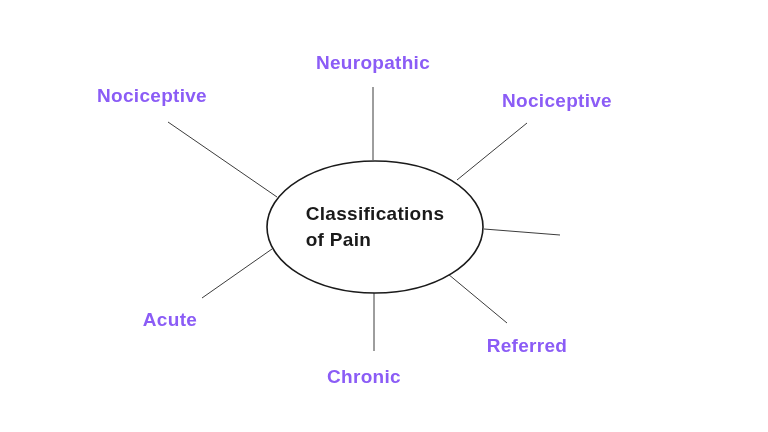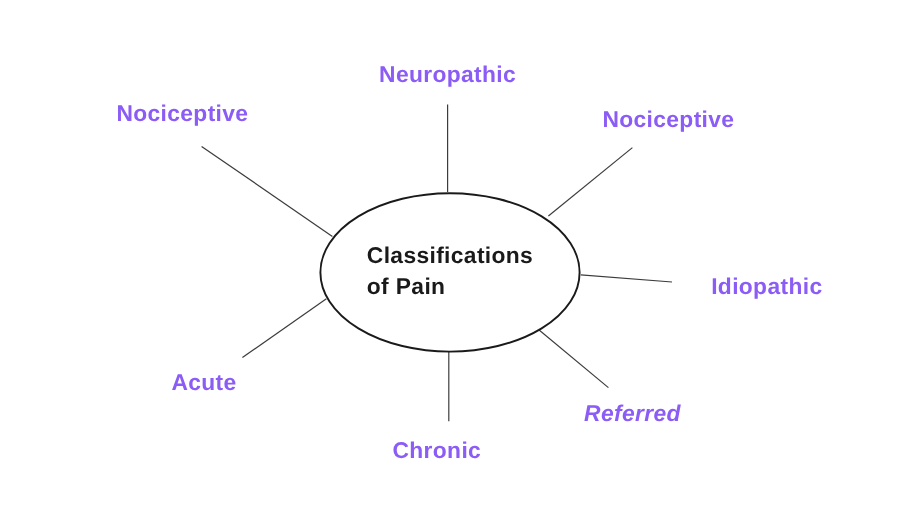--- a/index.html
+++ b/index.html
@@ -51,21 +51,21 @@
     color: #1a1a1a;
     text-align: left;
     line-height: 26px;
     white-space: nowrap;
   }
   
   .pos-nociceptive { left: 152px; top: 96px; }
   .pos-neuropathic { left: 373px; top: 63px; }
   .pos-nociplastic { left: 557px; top: 101px; }
   .pos-idiopathic  { left: 639px; top: 240px; }
-  .pos-referred    { left: 527px; top: 346px; font-style: italic; }
+  .pos-referred    { left: 527px; top: 346px; }
   .pos-chronic     { left: 364px; top: 377px; }
   .pos-acute       { left: 170px; top: 320px; }
 </style>
 </head>
 <body>
 
 <div class="canvas">
 
   <svg class="diagram-svg" viewBox="0 0 768 432" xmlns="http://www.w3.org/2000/svg">
 
@@ -81,18 +81,17 @@
   </svg>
 
   <div class="center-label">
     <div>Classifications</div>
     <div>of Pain</div>
   </div>
 
   <div class="node-label pos-nociceptive">Nociceptive</div>
   <div class="node-label pos-neuropathic">Neuropathic</div>
   <div class="node-label pos-nociplastic">Nociceptive</div>
-  <div class="node-label pos-idiopathic">Idiopathic</div>
   <div class="node-label pos-referred">Referred</div>
   <div class="node-label pos-chronic">Chronic</div>
   <div class="node-label pos-acute">Acute</div>
 
 </div>
 
 </body></html>

